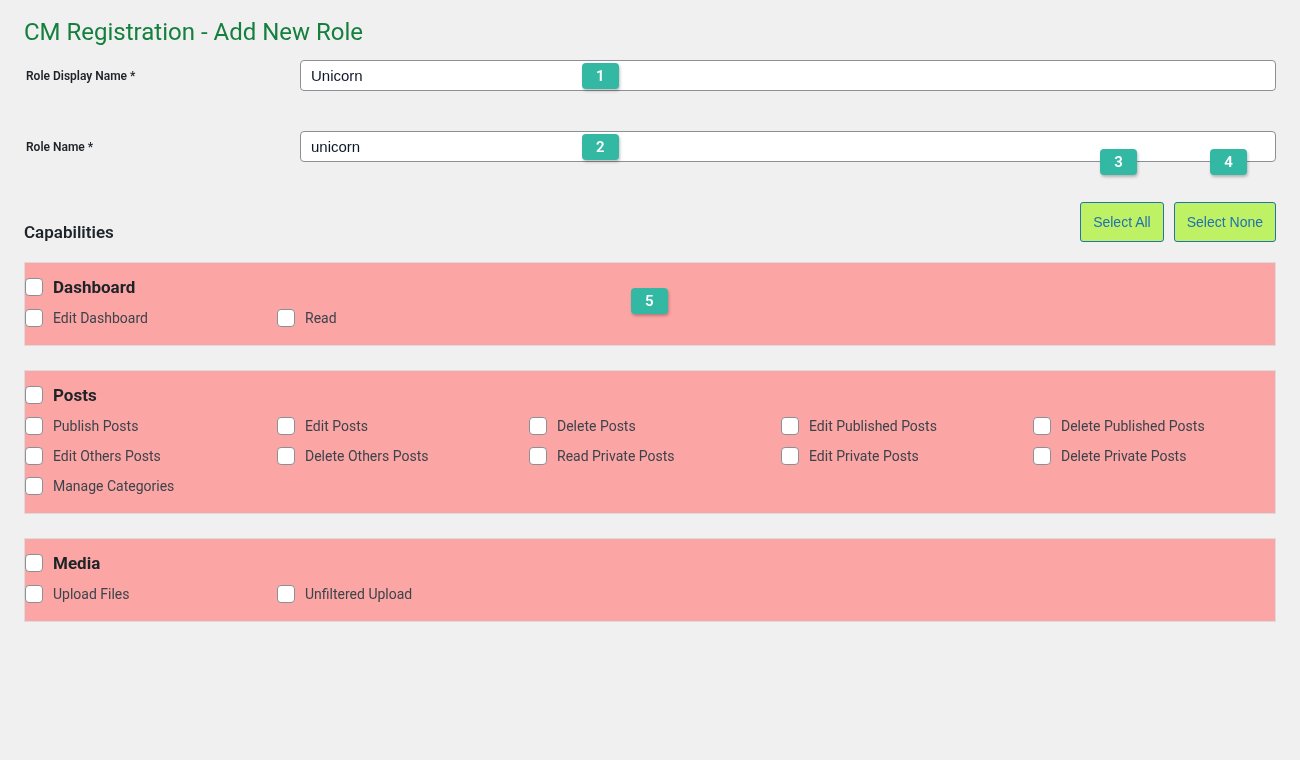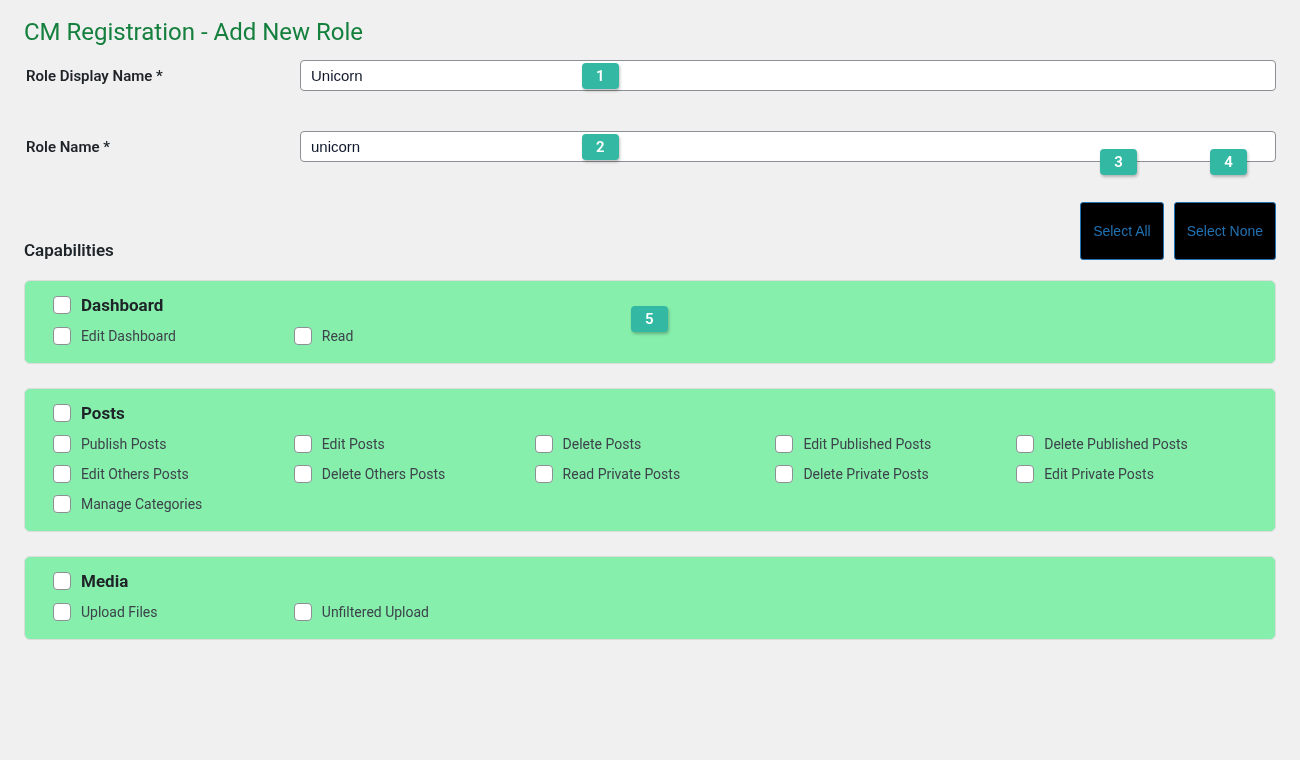--- a/index.html
+++ b/index.html
@@ -5,21 +5,21 @@
     * { box-sizing: border-box; margin: 0; padding: 0; }
     body {
       font-family: -apple-system, BlinkMacSystemFont, "Segoe UI", Roboto, sans-serif;
       background: #f0f0f1;
       color: #1d2327;
       padding: 18px 24px;
       font-size: 14px;
     }
     h1 { font-size: 24px; font-weight: 400; color: #15803d; margin-bottom: 14px; }
     .form-row { display: flex; align-items: center; margin-bottom: 40px; }
-    .form-label { width: 276px; font-size: 15px; font-weight: 600; color: #1d2327; padding-left: 2px; }
+    .form-label { width: 276px; font-size: 12px; font-weight: 600; color: #1d2327; padding-left: 2px; }
     .input-wrap { flex: 1; position: relative; }
     input[type="text"] {
       width: 100%;
       padding: 6px 10px;
       border: 1px solid #8c8f94;
       border-radius: 4px;
       font-size: 15px;
       background: #fff;
       color: #0f172a;
     }
@@ -34,33 +34,33 @@
       border-radius: 4px;
       font-size: 15px;
       box-shadow: 1px 2px 3px rgba(0,0,0,0.25);
       z-index: 5;
     }
     .badge-abs { position: absolute; }
     .caps-header { display: flex; justify-content: space-between; align-items: flex-end; margin-bottom: 20px; position: relative; }
     .caps-title { font-size: 17px; font-weight: 600; text-align: right; }
     .btn-group { display: flex; gap: 10px; position: relative; }
     .btn {
-      background: #000000;
+      background: #bef264;
       border: 1px solid #2271b1;
       color: #2271b1;
-      padding: 20px 12px;
+      padding: 11px 12px;
       border-radius: 3px;
       font-size: 14px;
       cursor: pointer;
     }
     .section {
-      background: #86efac;
+      background: #fca5a5;
       border: 1px solid #dcdcde;
-      border-radius: 6px;
-      padding: 14px 28px 18px;
+      border-radius: 0;
+      padding: 14px 0 18px;
       margin-bottom: 24px;
       position: relative;
     }
     .section-title-row { display: flex; align-items: center; gap: 10px; margin-bottom: 12px; }
     .section-title { font-size: 17px; font-weight: 700; }
     .cap-grid { display: grid; grid-template-columns: repeat(5, 1fr); gap: 12px 10px; }
     .cap-item { display: flex; align-items: center; gap: 10px; }
     .cap-label { font-size: 14px; color: #3c434a; }
     input[type="checkbox"] {
       appearance: none;
@@ -155,25 +155,25 @@
         <label class="cap-item">
           <input type="checkbox" style="">
           <span class="cap-label">Delete Others Posts</span>
         </label>
         <label class="cap-item">
           <input type="checkbox" style="">
           <span class="cap-label">Read Private Posts</span>
         </label>
         <label class="cap-item">
           <input type="checkbox" style="">
-          <span class="cap-label">Delete Private Posts</span>
+          <span class="cap-label">Edit Private Posts</span>
         </label>
         <label class="cap-item">
           <input type="checkbox" style="">
-          <span class="cap-label">Edit Private Posts</span>
+          <span class="cap-label">Delete Private Posts</span>
         </label>
         <label class="cap-item">
           <input type="checkbox" style="">
           <span class="cap-label">Manage Categories</span>
         </label>
       </div>
     </div>
     <div class="section">
       <div class="section-title-row">
         <input type="checkbox" style="">

